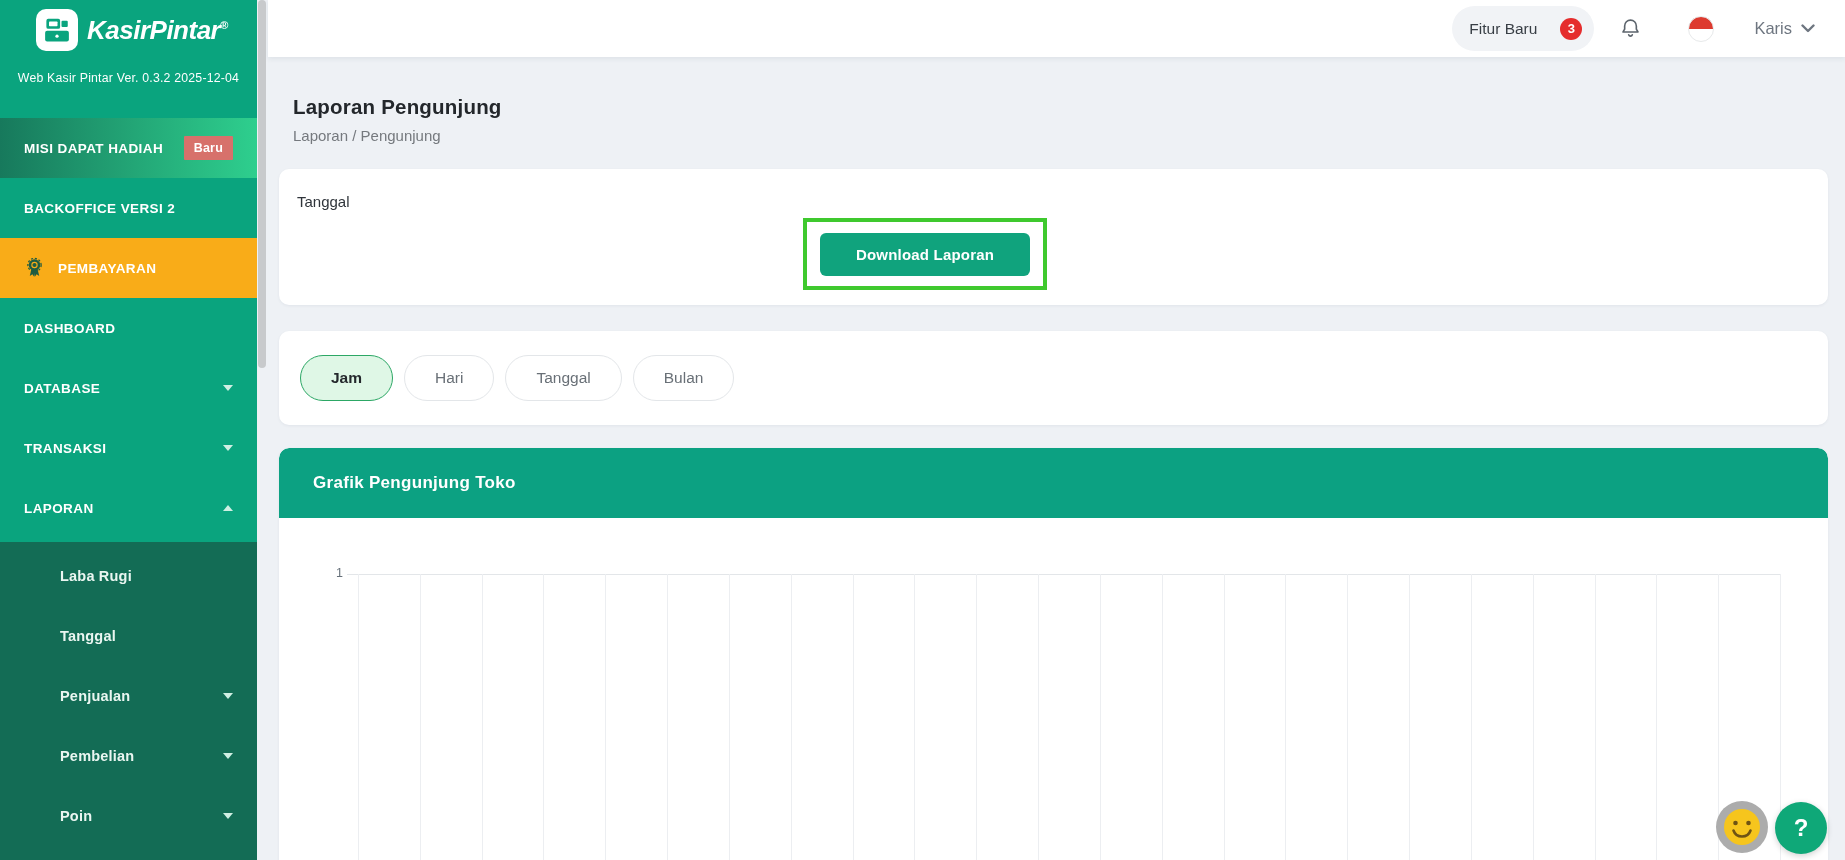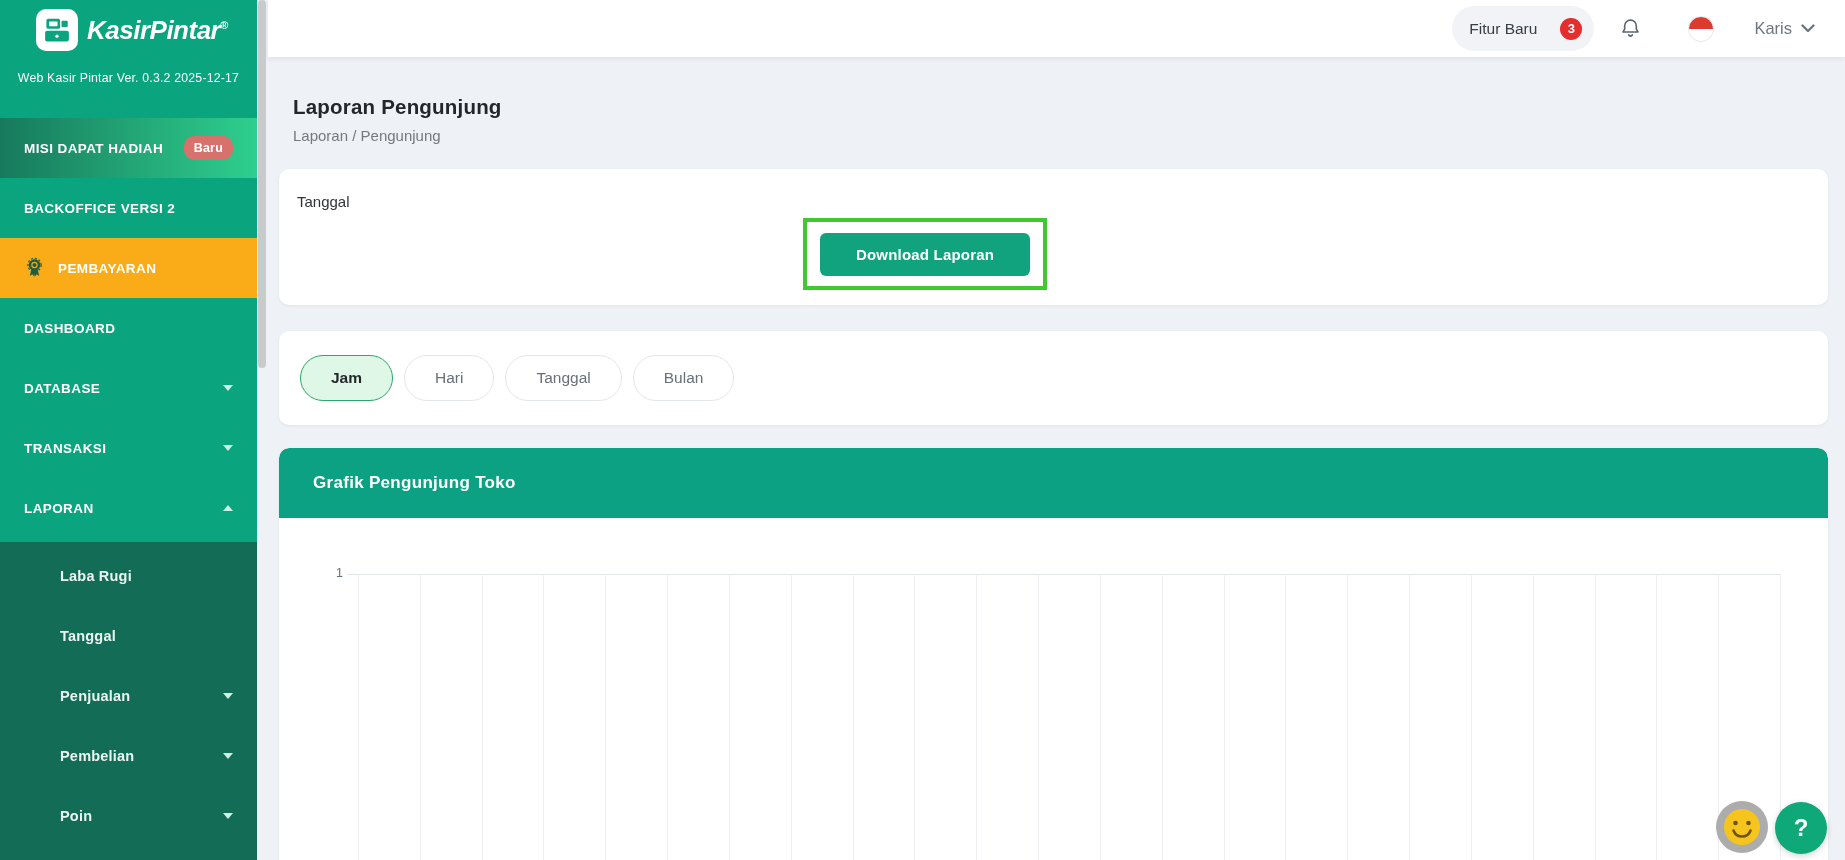--- a/index.html
+++ b/index.html
@@ -15,21 +15,21 @@
   #sidebar { position:absolute; left:0; top:0; width:257px; height:860px; background:#0AA47E; z-index:2; }
   .logo-row { position:absolute; left:36px; top:9px; display:flex; align-items:center; gap:9px; }
   .logo-box { width:42px; height:42px; background:#fff; border-radius:10px; display:flex; align-items:center; justify-content:center; }
   .brand { color:#fff; font-size:26px; font-weight:bold; font-style:italic; letter-spacing:-0.5px; }
   .brand sup { font-size:11px; font-style:normal; }
   .version { position:absolute; top:71px; left:0; width:100%; text-align:center; color:#FDFEFE; font-size:12.3px; letter-spacing:.2px; }
   #sidenav { position:absolute; top:118px; left:0; right:0; }
   .sb-item { height:60px; display:flex; align-items:center; padding:0 24px; color:#fff; font-weight:bold; font-size:13.5px; letter-spacing:.4px; cursor:pointer; }
   .sb-gradient { background:linear-gradient(90deg,#17795C 0%, #2ECF8E 100%); }
   .sb-orange { background:#F9AC18; }
-  .sb-badge { margin-left:auto; background:#D7716B; color:#fff; font-size:12.5px; font-weight:bold; padding:5px 10px; border-radius:10px; letter-spacing:.2px; }
+  .sb-badge { margin-left:auto; background:#D7716B; color:#fff; font-size:12.5px; font-weight:bold; padding:5px 10px; border-radius:1px; letter-spacing:.2px; }
   .sb-caret { margin-left:auto; width:0; height:0; border-left:5px solid transparent; border-right:5px solid transparent; }
   .sb-caret.down { border-top:6px solid #CFEFE3; }
   .sb-caret.up { border-bottom:6px solid #CFEFE3; }
   .sb-icon { display:flex; margin-right:13px; }
   #submenu { position:absolute; top:542px; bottom:0; left:0; right:0; background:#136C55; padding-top:4px;padding-left:36px; }
   #submenu .sb-item { font-size:14.5px; color:#EAF6F1; letter-spacing:.2px; }
 
   
   #sb-scroll { position:absolute; left:258px; top:0; width:8px; height:368px; border-radius:4px; background:#C8CACC; z-index:6; }
 
@@ -92,21 +92,21 @@
       <svg width="30" height="30" viewBox="0 0 24 24" fill="#0AA47E">
         <rect x="3.5" y="3" width="11" height="8" rx="1.5"></rect>
         <rect x="5.6" y="5.1" width="6.8" height="3.8" fill="#fff" rx="0.6"></rect>
         <rect x="15.6" y="4.6" width="5" height="5" rx="0.8"></rect>
         <rect x="2.5" y="12.6" width="19" height="8.6" rx="1.6"></rect>
         <circle cx="12" cy="16.9" r="1.3" fill="#fff"></circle>
       </svg>
     </div>
     <div class="brand"><span>KasirPintar</span><sup>®</sup></div>
   </div>
-  <div class="version">Web Kasir Pintar Ver. 0.3.2 2025-12-17</div>
+  <div class="version">Web Kasir Pintar Ver. 0.3.2 2025-12-04</div>
   <nav id="sidenav">
       <div class="sb-item sb-gradient">
         <span>MISI DAPAT HADIAH</span>
         <span class="sb-badge">Baru</span>
       </div>
       <div class="sb-item">
         <span>BACKOFFICE VERSI 2</span>
       </div>
       <div class="sb-item sb-orange">
         <span class="sb-icon">

